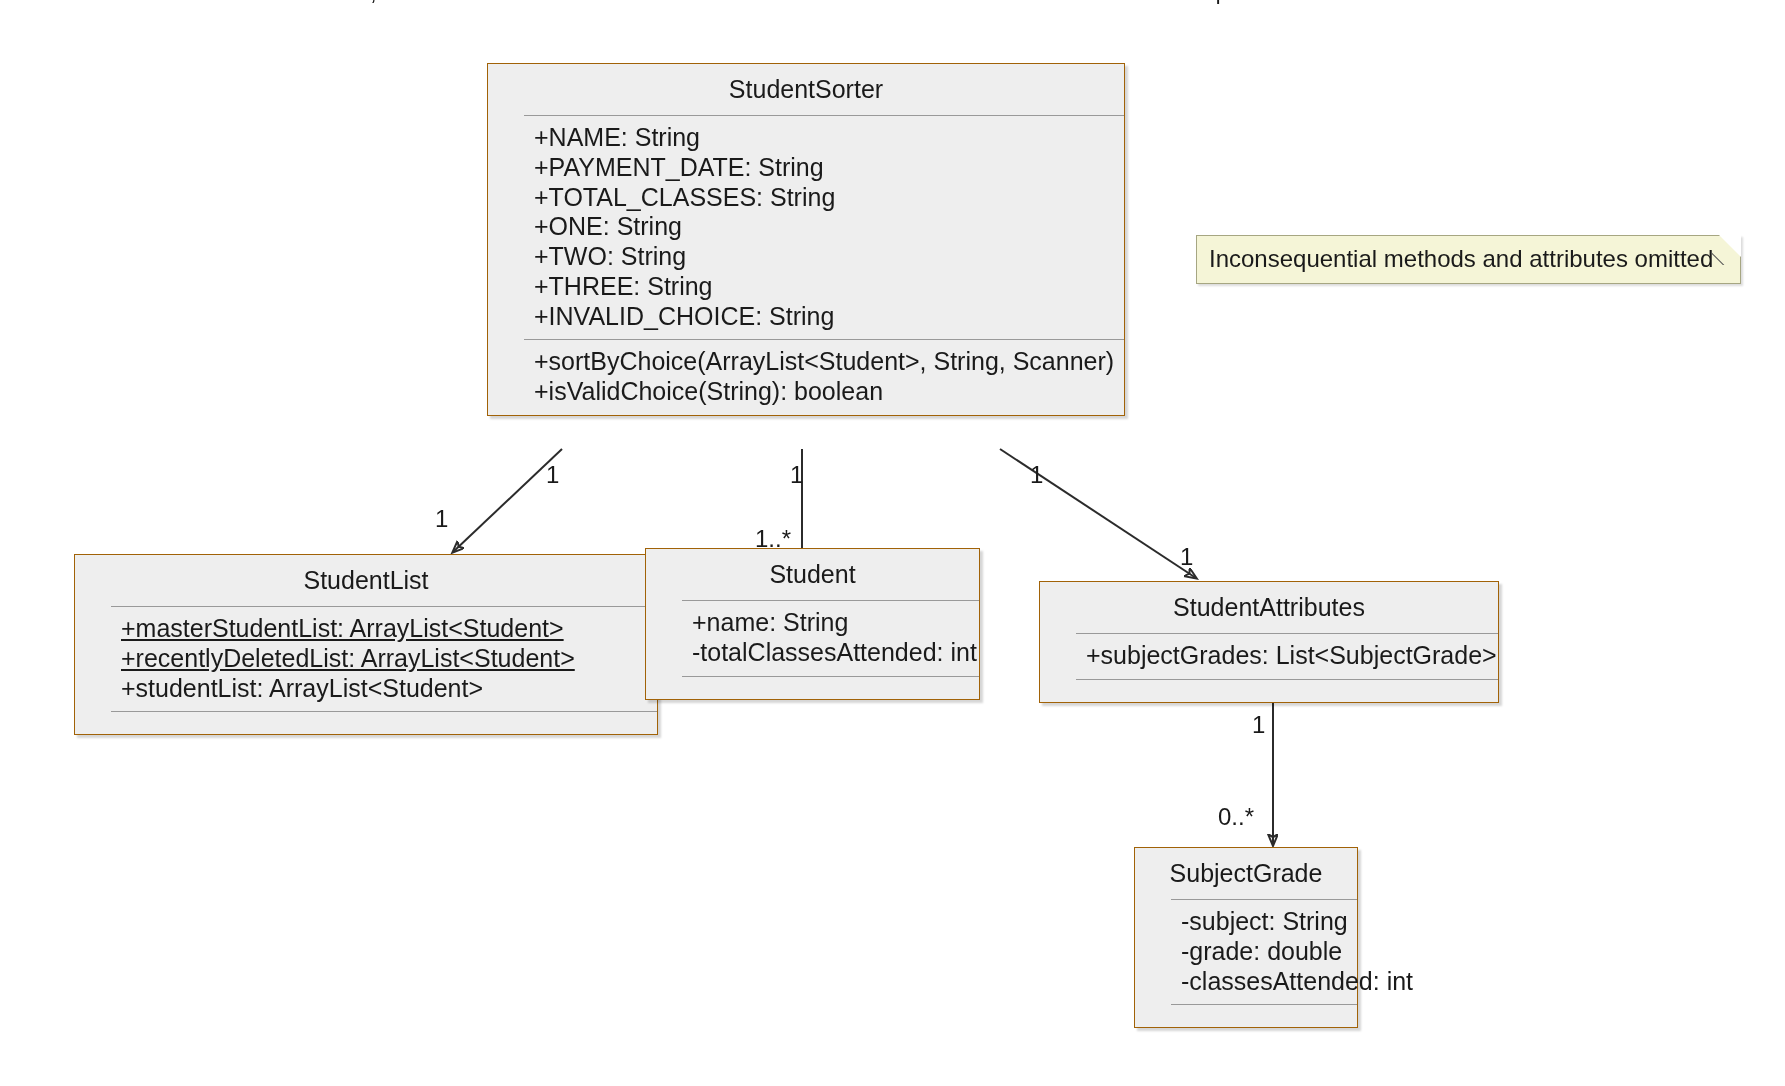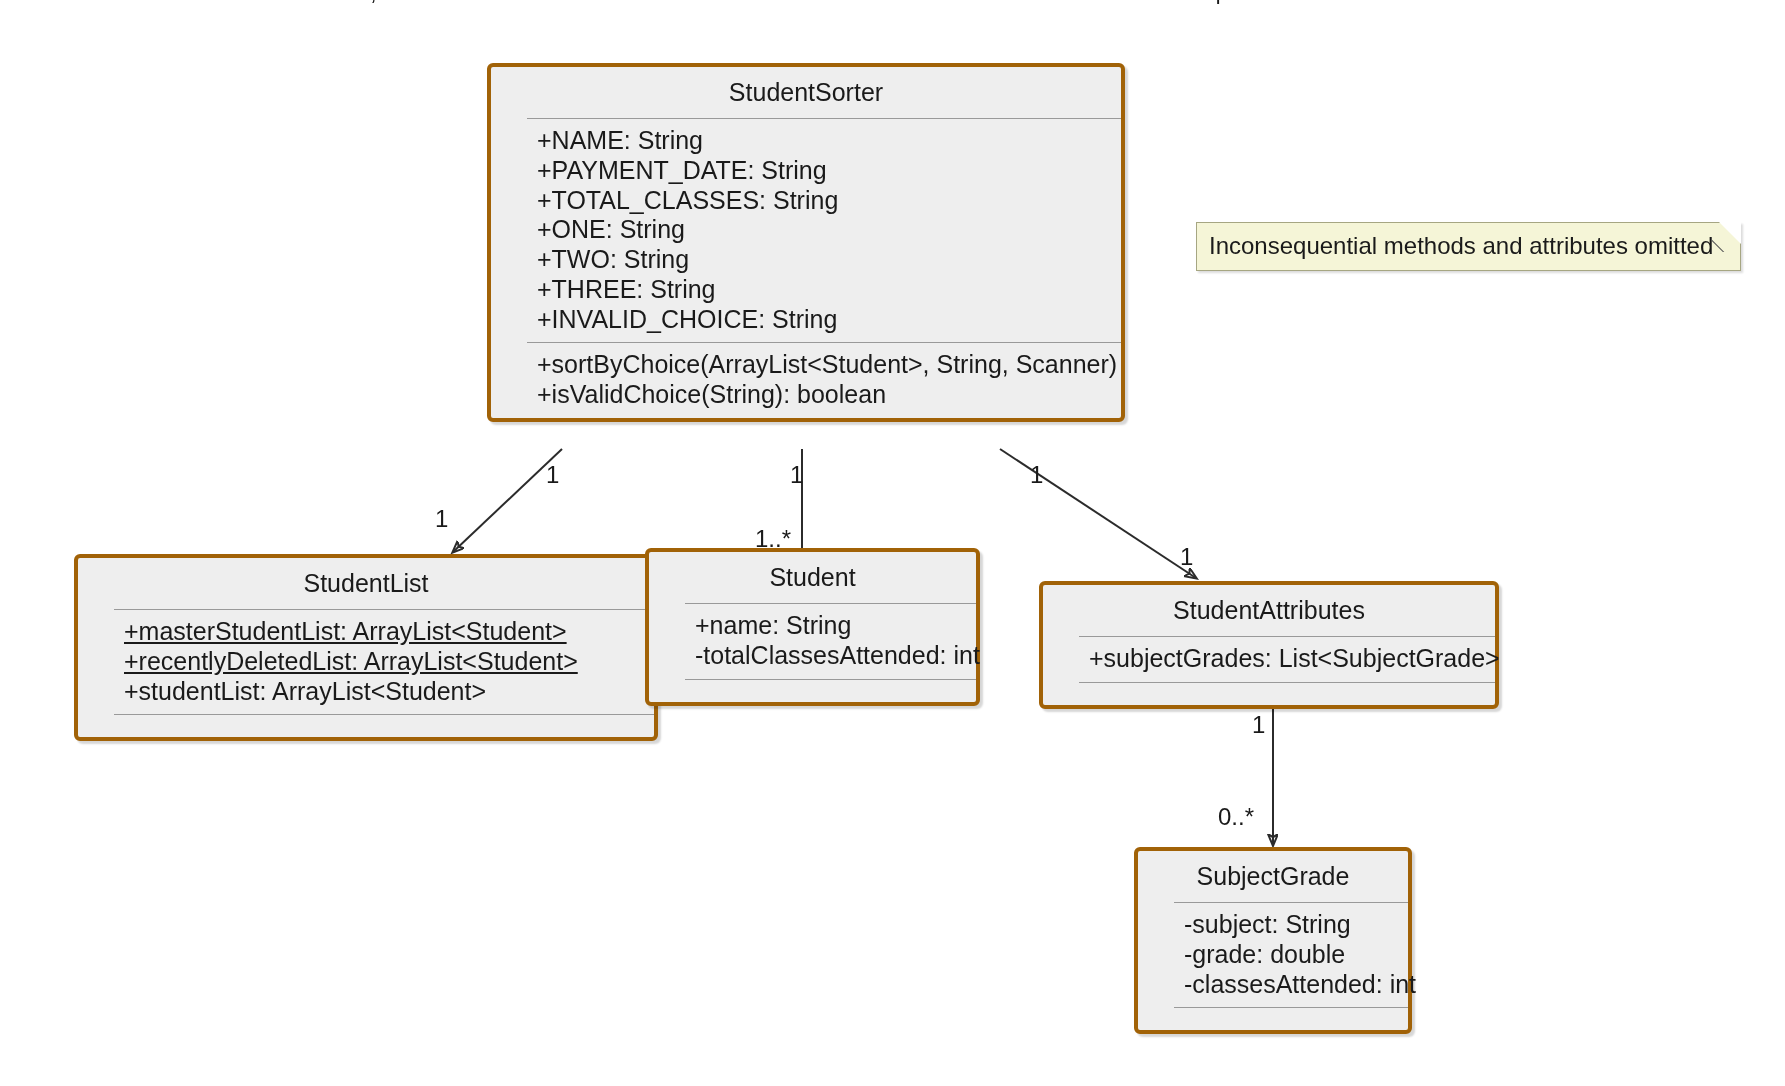--- a/index.html
+++ b/index.html
@@ -18,22 +18,22 @@
     height: 1086px;
     background: #ffffff;
     overflow: hidden;
   }
 
   
   .uml-class {
     position: absolute;
     box-sizing: border-box;
     background: #eeeeee;
-    border: 4px solid #a16207;
-    border-radius: 6px;
+    border: 1px solid #a16207;
+    border-radius: 0;
     box-shadow: 3px 3px 2px rgba(0,0,0,0.16);
     z-index: 5;
   }
   .uml-name {
     text-align: center;
     font-size: 25px;
     line-height: 1.28;
     padding: 9px 8px 10px 8px;
     color: #1a1a1a;
     white-space: nowrap;
@@ -177,21 +177,21 @@
       <div class="uml-row">+TWO: String</div>
       <div class="uml-row">+THREE: String</div>
       <div class="uml-row">+INVALID_CHOICE: String</div>
     </div>
     <div class="uml-compartment">
       <div class="uml-row">+sortByChoice(ArrayList&lt;Student&gt;, String, Scanner)</div>
       <div class="uml-row">+isValidChoice(String): boolean</div>
     </div>
   </div>
 
-  <div class="uml-note" style="left:1196px; top:222px; width:545px;">
+  <div class="uml-note" style="left:1196px; top:235px; width:545px;">
     <span>Inconsequential methods and attributes omitted</span>
     <span class="note-fold"></span>
     <span class="note-fold-edge"></span>
   </div>
 
   <div class="mult" style="left:546px; top:463px;">1</div>
   <div class="mult" style="left:435px; top:507px;">1</div>
 
   <div class="mult" style="left:790px; top:463px;">1</div>
   <div class="mult" style="left:755px; top:527px;">1..*</div>
@@ -222,21 +222,21 @@
   </div>
 
   <div class="uml-class" style="left:1039px; top:581px; width:460px;">
     <div class="uml-name">StudentAttributes</div>
     <div class="uml-compartment">
       <div class="uml-row">+subjectGrades: List&lt;SubjectGrade&gt;</div>
     </div>
     <div class="uml-compartment empty"></div>
   </div>
 
-  <div class="uml-class" style="left:1134px; top:847px; width:278px;">
+  <div class="uml-class" style="left:1134px; top:847px; width:224px;">
     <div class="uml-name">SubjectGrade</div>
     <div class="uml-compartment">
       <div class="uml-row">-subject: String</div>
       <div class="uml-row">-grade: double</div>
       <div class="uml-row">-classesAttended: int</div>
     </div>
     <div class="uml-compartment empty"></div>
   </div>
 
 </div>

